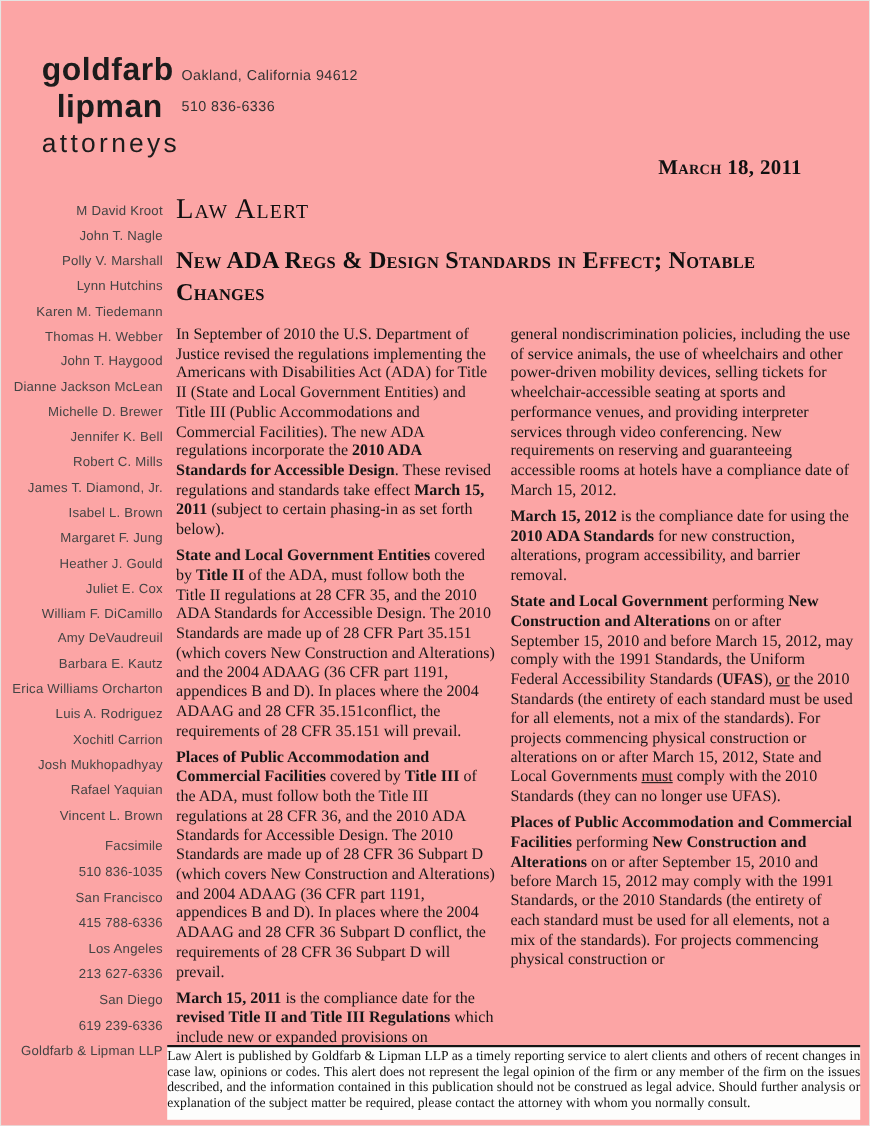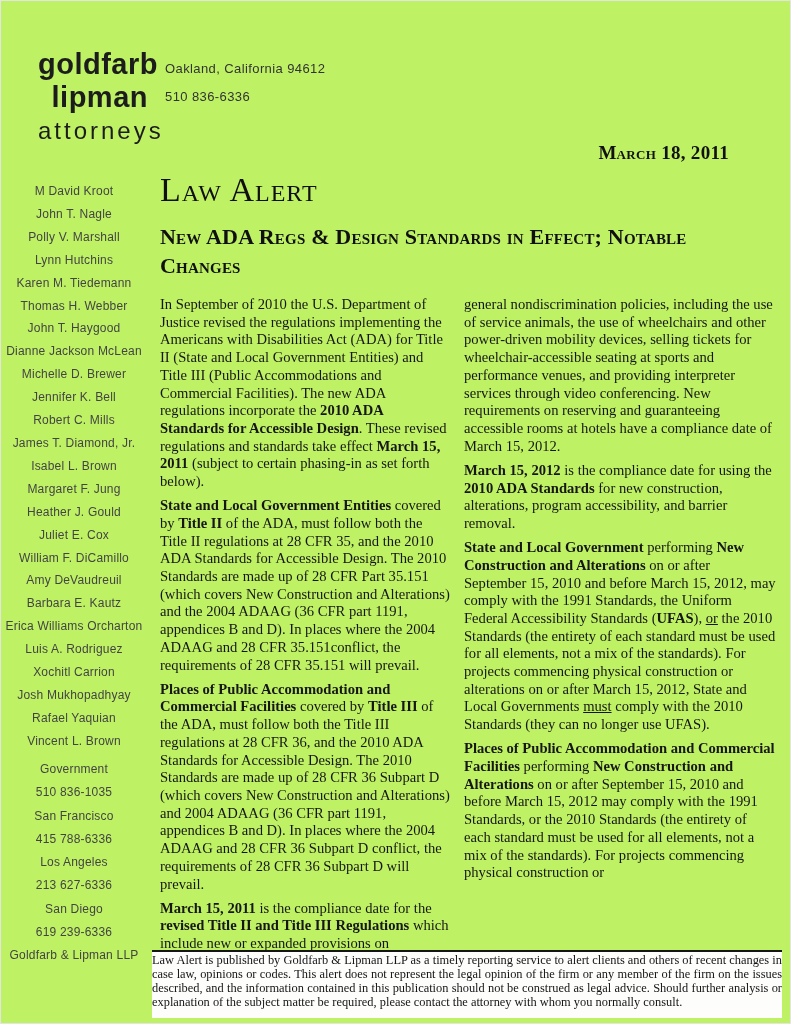--- a/index.html
+++ b/index.html
@@ -1,18 +1,18 @@
 <!DOCTYPE html>
 <html><head>
 <meta charset="utf-8">
 <style>
   html,body { margin:0; padding:0; background:#ffffff; }
   .page {
     position:relative; width:791px; height:1024px; margin:0 auto;
-    background:#bef264; color:#161616; overflow:hidden;
+    background:#fca5a5; color:#161616; overflow:hidden;
     font-family:"Liberation Serif", serif;
     box-shadow: inset 0 0 0 1px #e4e4e2;
   }
 
   
   .logo {
     position:absolute; left:38px; top:48px; width:110px; text-align:right;
     font-family:"Liberation Sans", sans-serif; color:#1c1c1c; line-height:33px;
   }
   .logo .l1, .logo .l2 { font-size:29px; font-weight:700; letter-spacing:0.5px; }
@@ -26,33 +26,33 @@
 
   .date {
     position:absolute; right:62px; top:142px;
     font-variant:small-caps; font-weight:700; font-size:19px; color:#111;
     letter-spacing:0.3px;
     text-align:right;
   }
 
   
   .attorneys, .offices {
-    position:absolute; left:0; width:148px; text-align:center;
+    position:absolute; left:0; width:148px; text-align:right;
     font-family:"Liberation Sans", sans-serif; font-size:12px; color:#444;
     letter-spacing:0.2px;
   }
   .attorneys { top:180px; }
   .attorneys .line { line-height:22.9px; }
   .offices { top:758px; }
   .offices .line { line-height:23.3px; }
 
   
   .main { position:absolute; left:160px; top:170px; width:624px; }
   .title {
-    margin:0; font-variant:small-caps; font-weight:400; font-size:34px;
+    margin:0; font-variant:small-caps; font-weight:400; font-size:26px;
     letter-spacing:1px; line-height:40px; color:#101010;
   }
   .subtitle {
     margin:12px 0 16px 0; width:600px;
     font-variant:small-caps; font-weight:700; font-size:22px; line-height:29px;
     color:#101010; letter-spacing:0.2px;
   }
   .cols { display:flex; margin-top:14px; }
   .col { font-size:14.6px; line-height:17.7px; text-align:left; }
   .col-left  { width:290px; margin-right:14px; }
@@ -110,21 +110,21 @@
       <div class="line">Amy DeVaudreuil</div>
       <div class="line">Barbara E. Kautz</div>
       <div class="line">Erica Williams Orcharton</div>
       <div class="line">Luis A. Rodriguez</div>
       <div class="line">Xochitl Carrion</div>
       <div class="line">Josh Mukhopadhyay</div>
       <div class="line">Rafael Yaquian</div>
       <div class="line">Vincent L. Brown</div>
     </div>
   <div class="offices">
-      <div class="line">Government</div>
+      <div class="line">Facsimile</div>
       <div class="line">510 836-1035</div>
       <div class="line">San Francisco</div>
       <div class="line">415 788-6336</div>
       <div class="line">Los Angeles</div>
       <div class="line">213 627-6336</div>
       <div class="line">San Diego</div>
       <div class="line">619 239-6336</div>
       <div class="line">Goldfarb &amp; Lipman LLP</div>
     </div>
 

